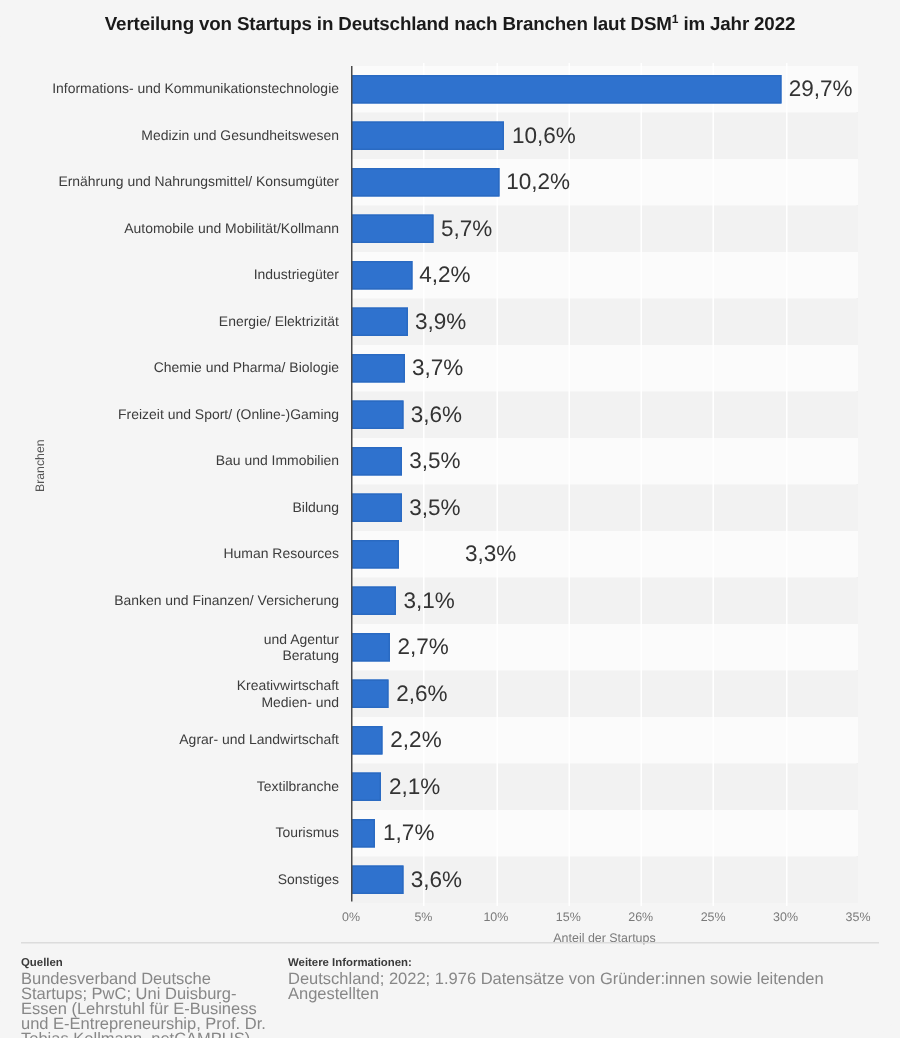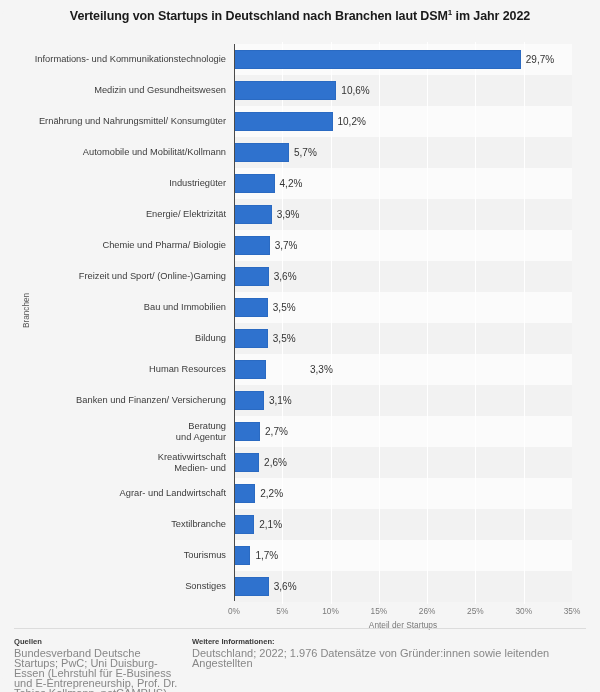--- a/index.html
+++ b/index.html
@@ -75,21 +75,21 @@
     position: absolute;
     left: 0; top: 6px;
     height: 19px;
     background: #2f72ce;
     border: 1px solid #2a6ac2;
     z-index: 4;
   }
   .barval {
     position: absolute;
     top: 6px; height: 19px; line-height: 19px;
-    font-size: 10px;
+    font-size: 15px;
     color: #333;
     white-space: nowrap;
     z-index: 5;
   }
 
   
   .catlabel {
     position: absolute;
     right: 374px;
     width: 210px;
@@ -292,22 +292,22 @@
         <div class="catlabel" style="top: 291px;">
           <div>Bildung</div>
         </div>
         <div class="catlabel" style="top: 322px;">
           <div>Human Resources</div>
         </div>
         <div class="catlabel" style="top: 353px;">
           <div>Banken und Finanzen/ Versicherung</div>
         </div>
         <div class="catlabel" style="top: 378.5px;">
+          <div>und Agentur</div>
           <div>Beratung</div>
-          <div>und Agentur</div>
         </div>
         <div class="catlabel" style="top: 409.5px;">
           <div>Kreativwirtschaft</div>
           <div>Medien- und</div>
         </div>
         <div class="catlabel" style="top: 446px;">
           <div>Agrar- und Landwirtschaft</div>
         </div>
         <div class="catlabel" style="top: 477px;">
           <div>Textilbranche</div>

